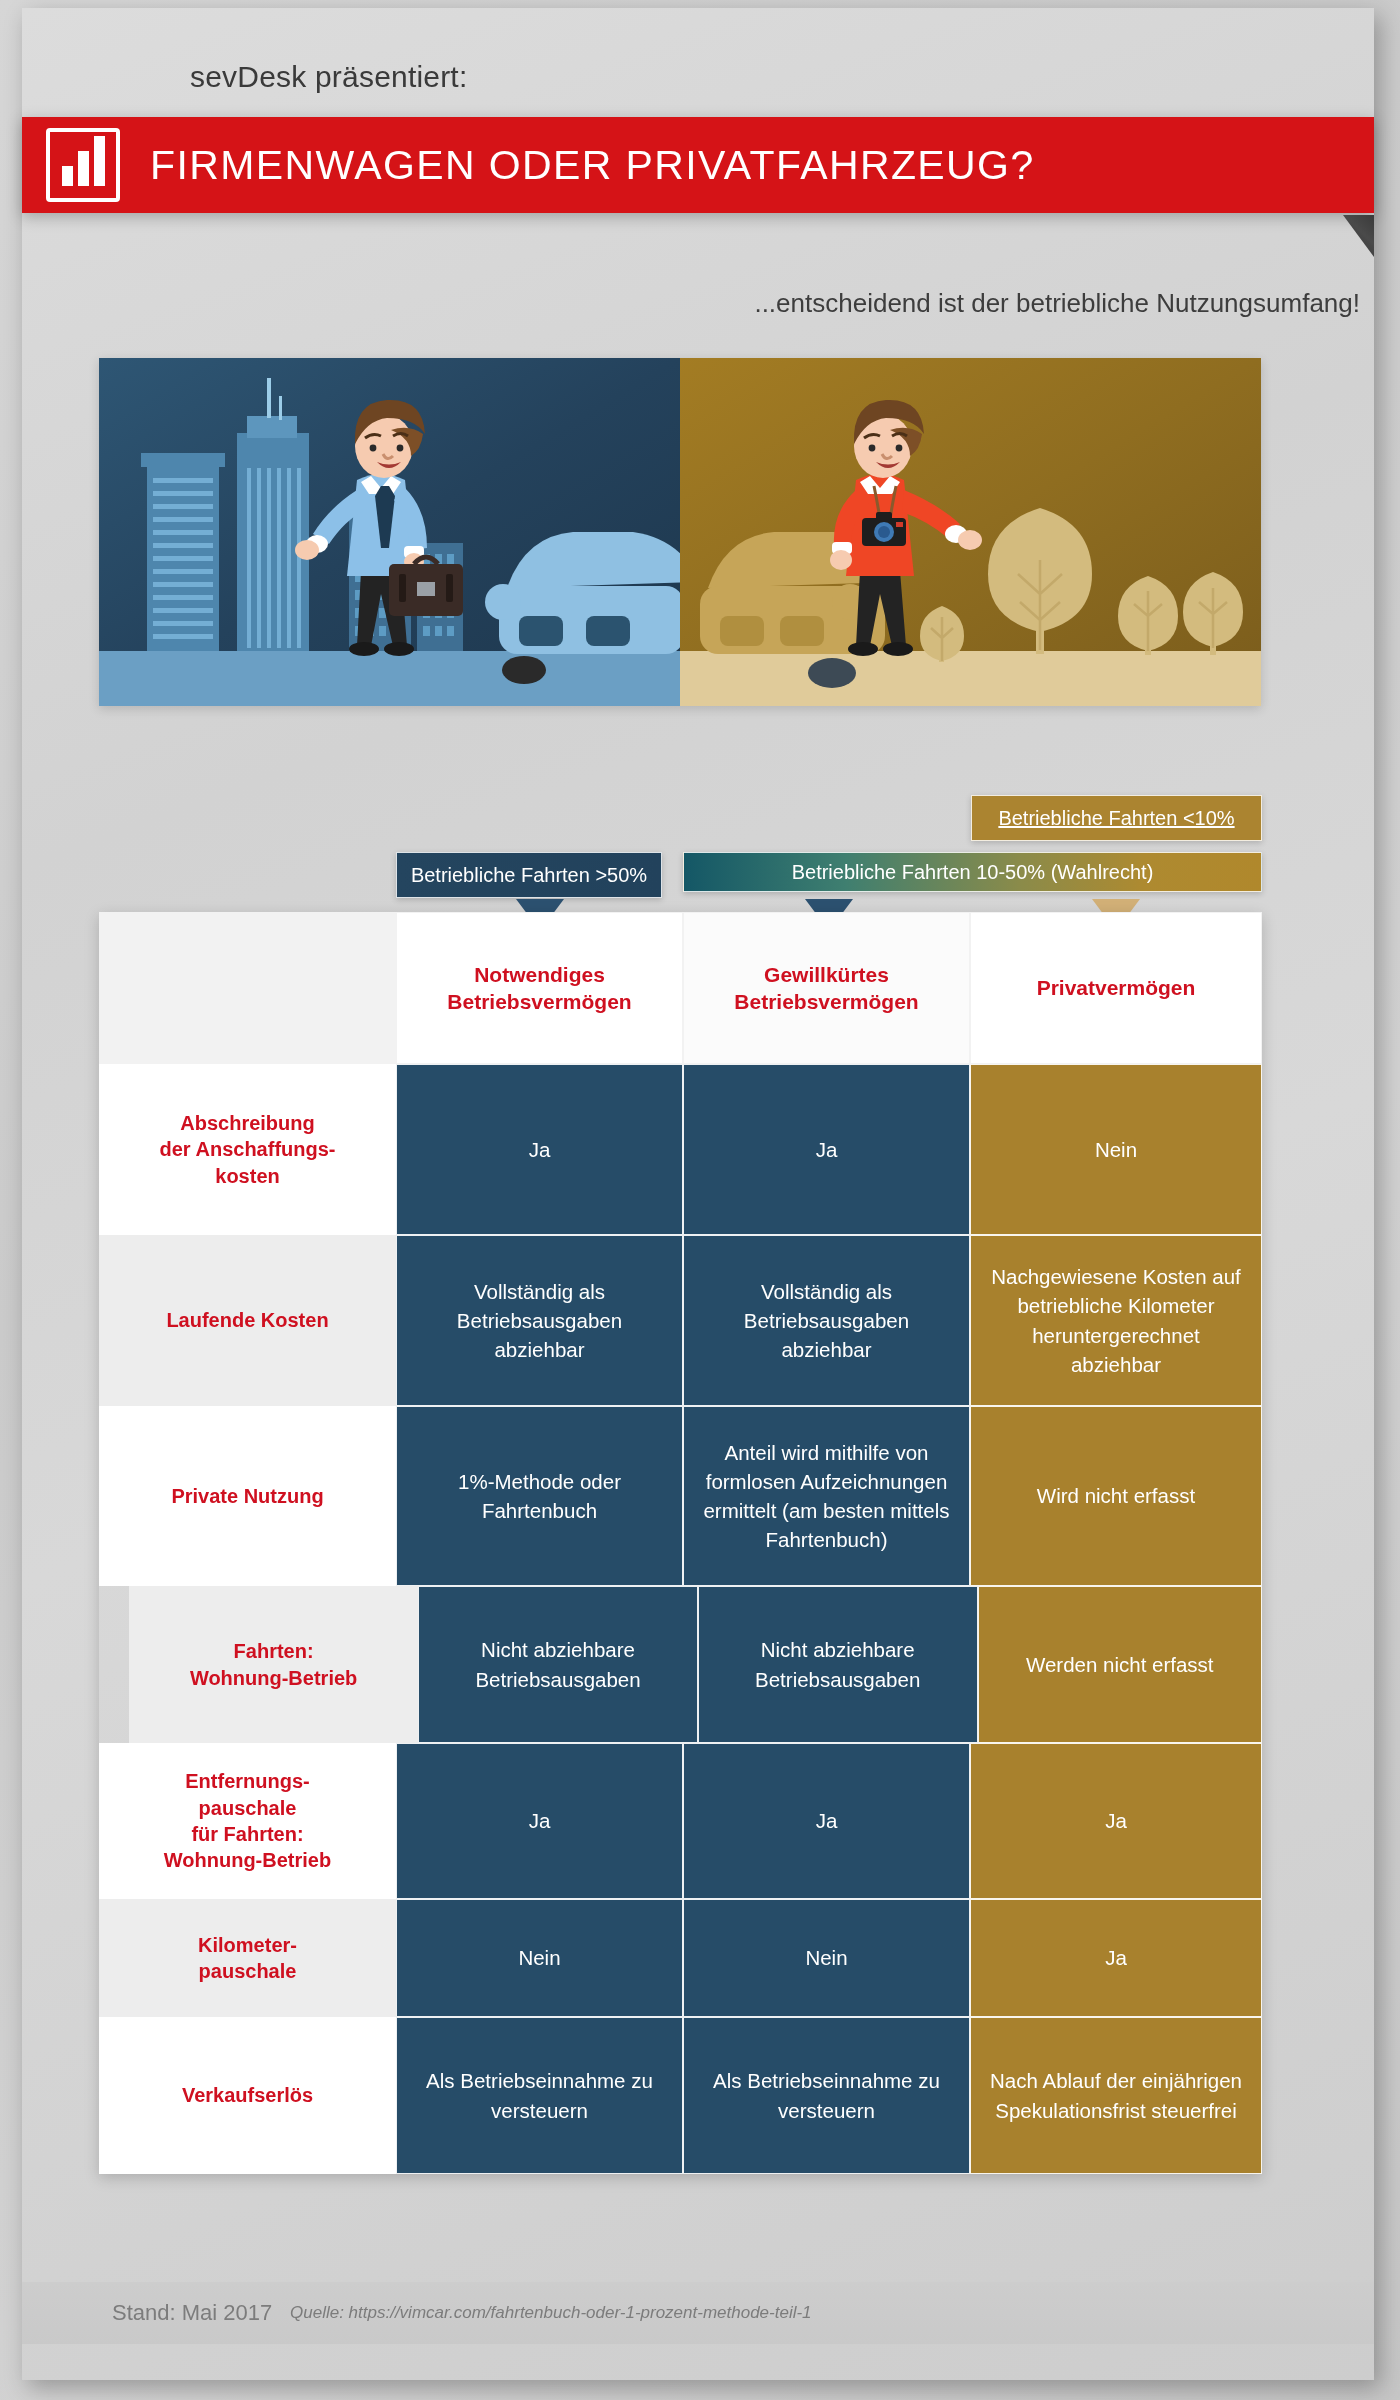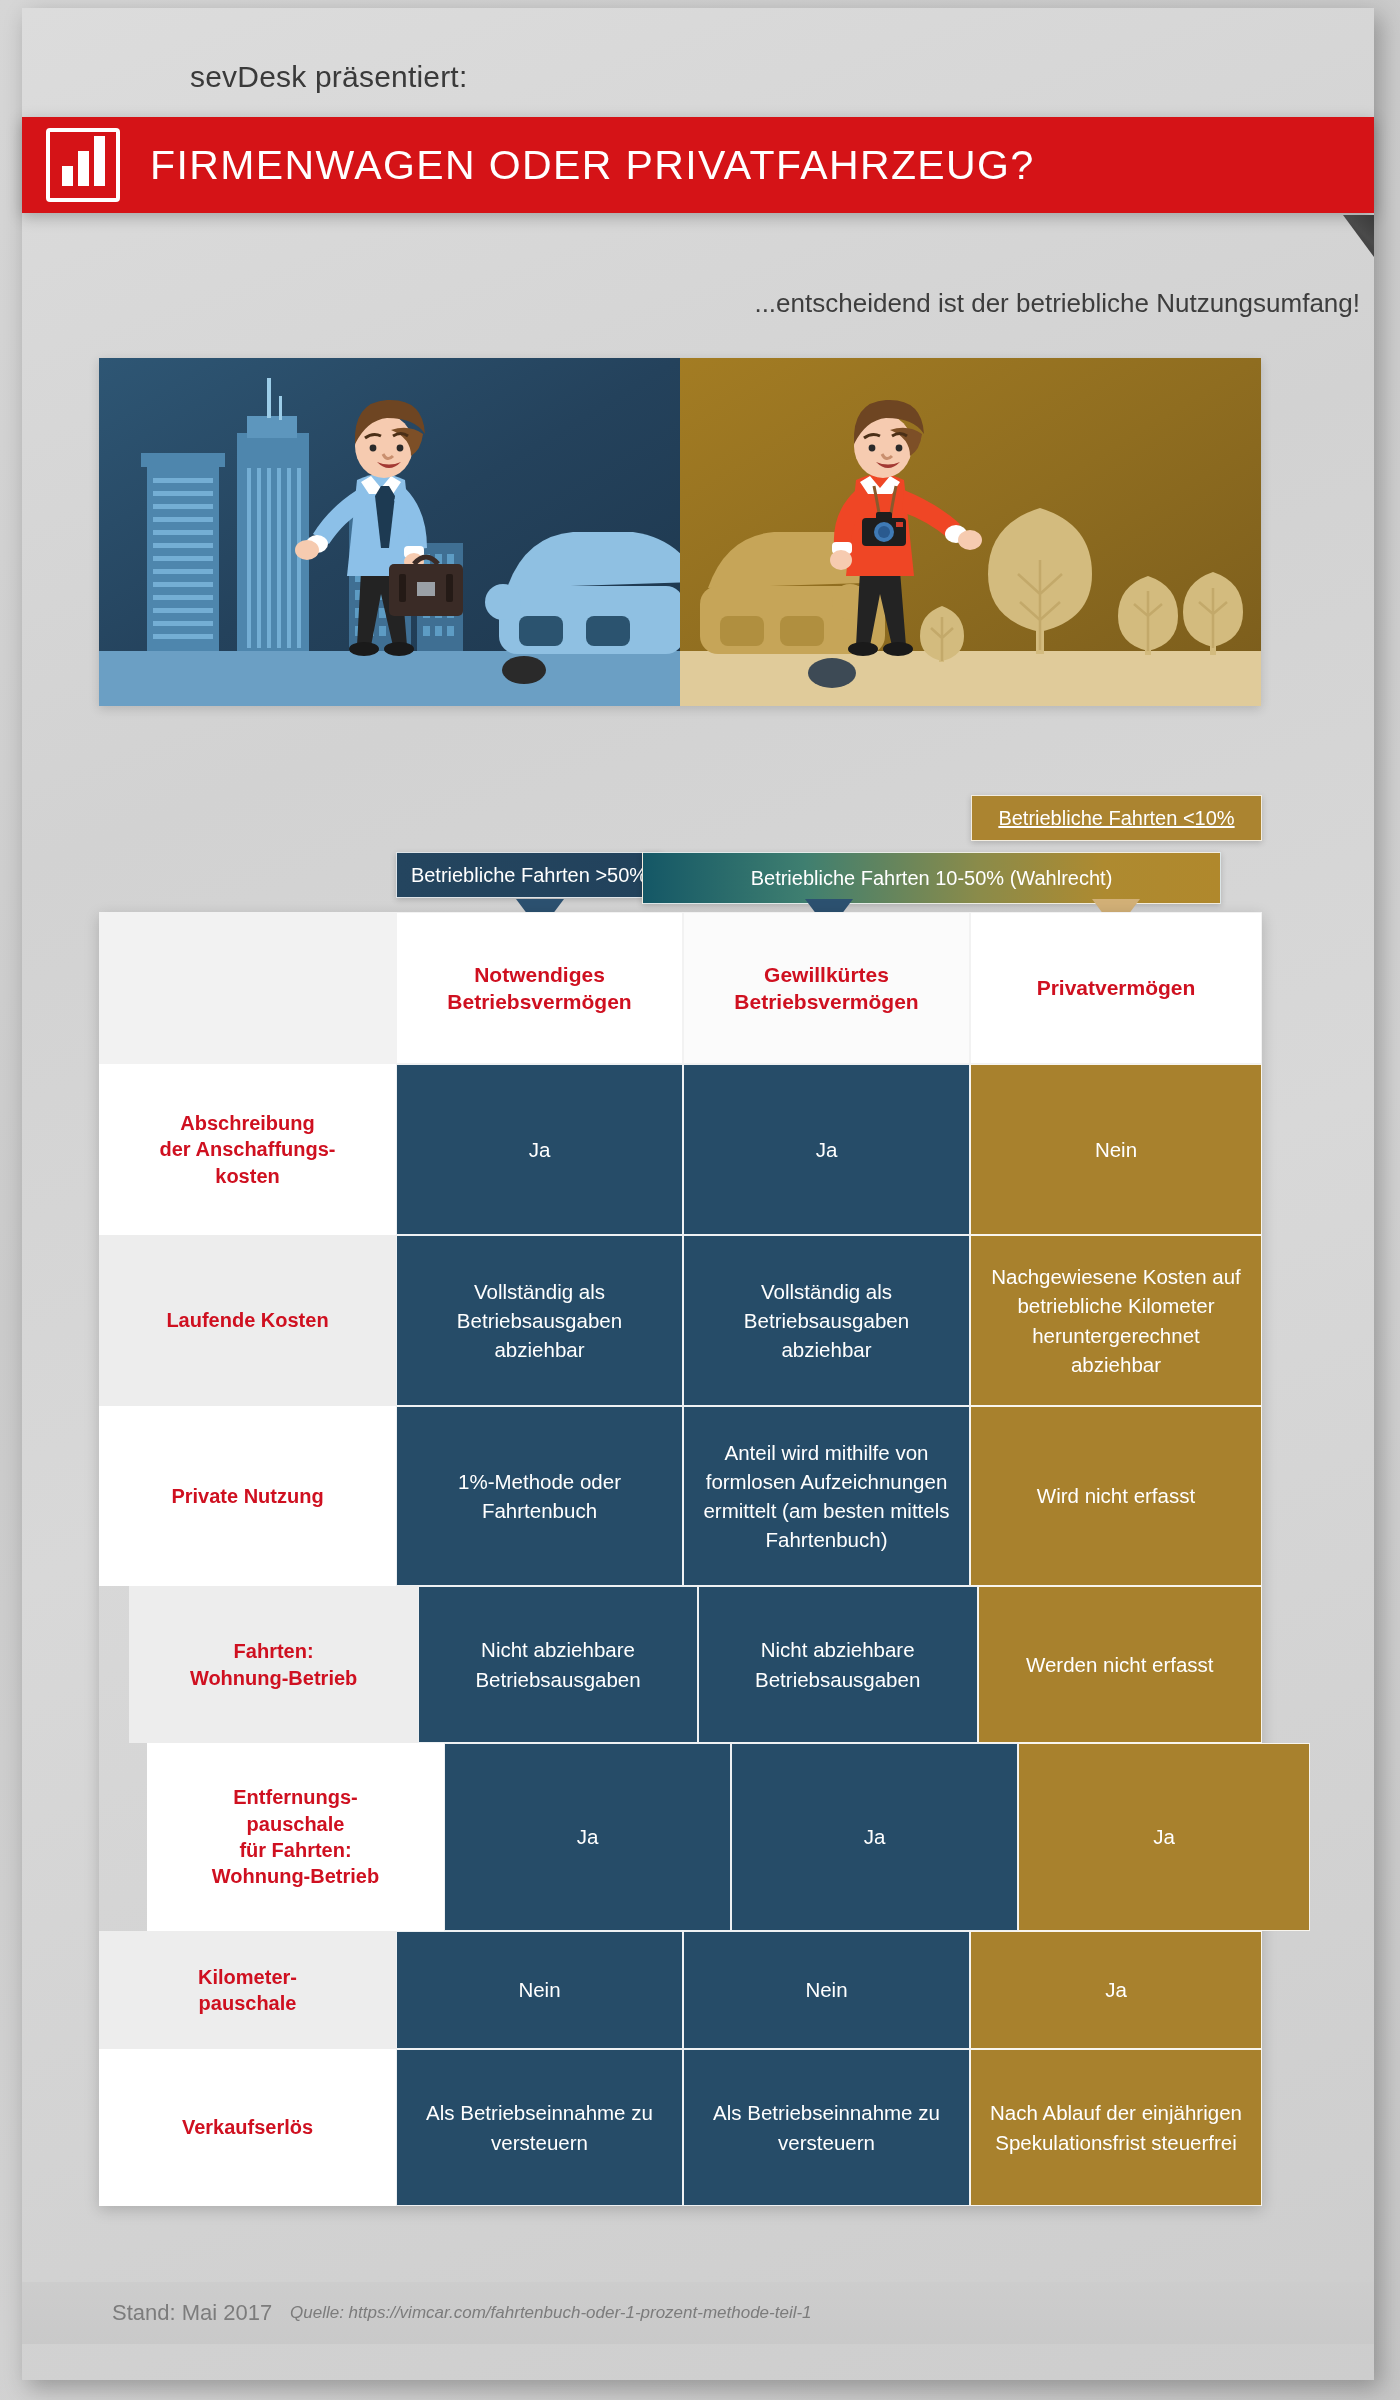--- a/index.html
+++ b/index.html
@@ -73,21 +73,21 @@
     display:flex; align-items:center; justify-content:center;
     border:1px solid rgba(255,255,255,.85);
     box-shadow:0 2px 6px rgba(0,0,0,.18);
     white-space:nowrap;
   }
   #tab-gt50 {
     left:396px; top:852px; width:266px; height:46px;
     background: linear-gradient(90deg,#24455f 0%,#22425c 100%);
   }
   #tab-1050 {
-    left:642px; top:852px; width:579px; height:52px;
+    left:683px; top:852px; width:579px; height:40px;
     background: linear-gradient(90deg,#145766 0%,#3f7f70 28%,#8a8b4a 58%,#ae8a30 80%,#b0882c 100%);
   }
   #tab-lt10 {
     left:971px; top:795px; width:291px; height:46px;
     background:#ab8430;
     text-decoration:underline;
   }
   .arrow {
     position:absolute; width:0; height:0;
     border-left:24px solid transparent; border-right:24px solid transparent;
@@ -443,21 +443,21 @@
         <div>
           <div>Fahrten:</div>
           <div>Wohnung-Betrieb</div>
         </div>
       </div>
       <div class="c1 cell blue">Nicht abziehbare Betriebsausgaben</div>
       <div class="c2 cell blue">Nicht abziehbare Betriebsausgaben</div>
       <div class="c3 cell gold">Werden nicht erfasst</div>
     </div>
 
-    <div class="trow" style="height:188px;margin-left:48px;">
+    <div class="trow" style="height:156px;">
       <div class="c0 wh">
         <div>
           <div>Entfernungs-</div>
           <div>pauschale</div>
           <div>für Fahrten:</div>
           <div>Wohnung-Betrieb</div>
         </div>
       </div>
       <div class="c1 cell blue">Ja</div>
       <div class="c2 cell blue">Ja</div>

